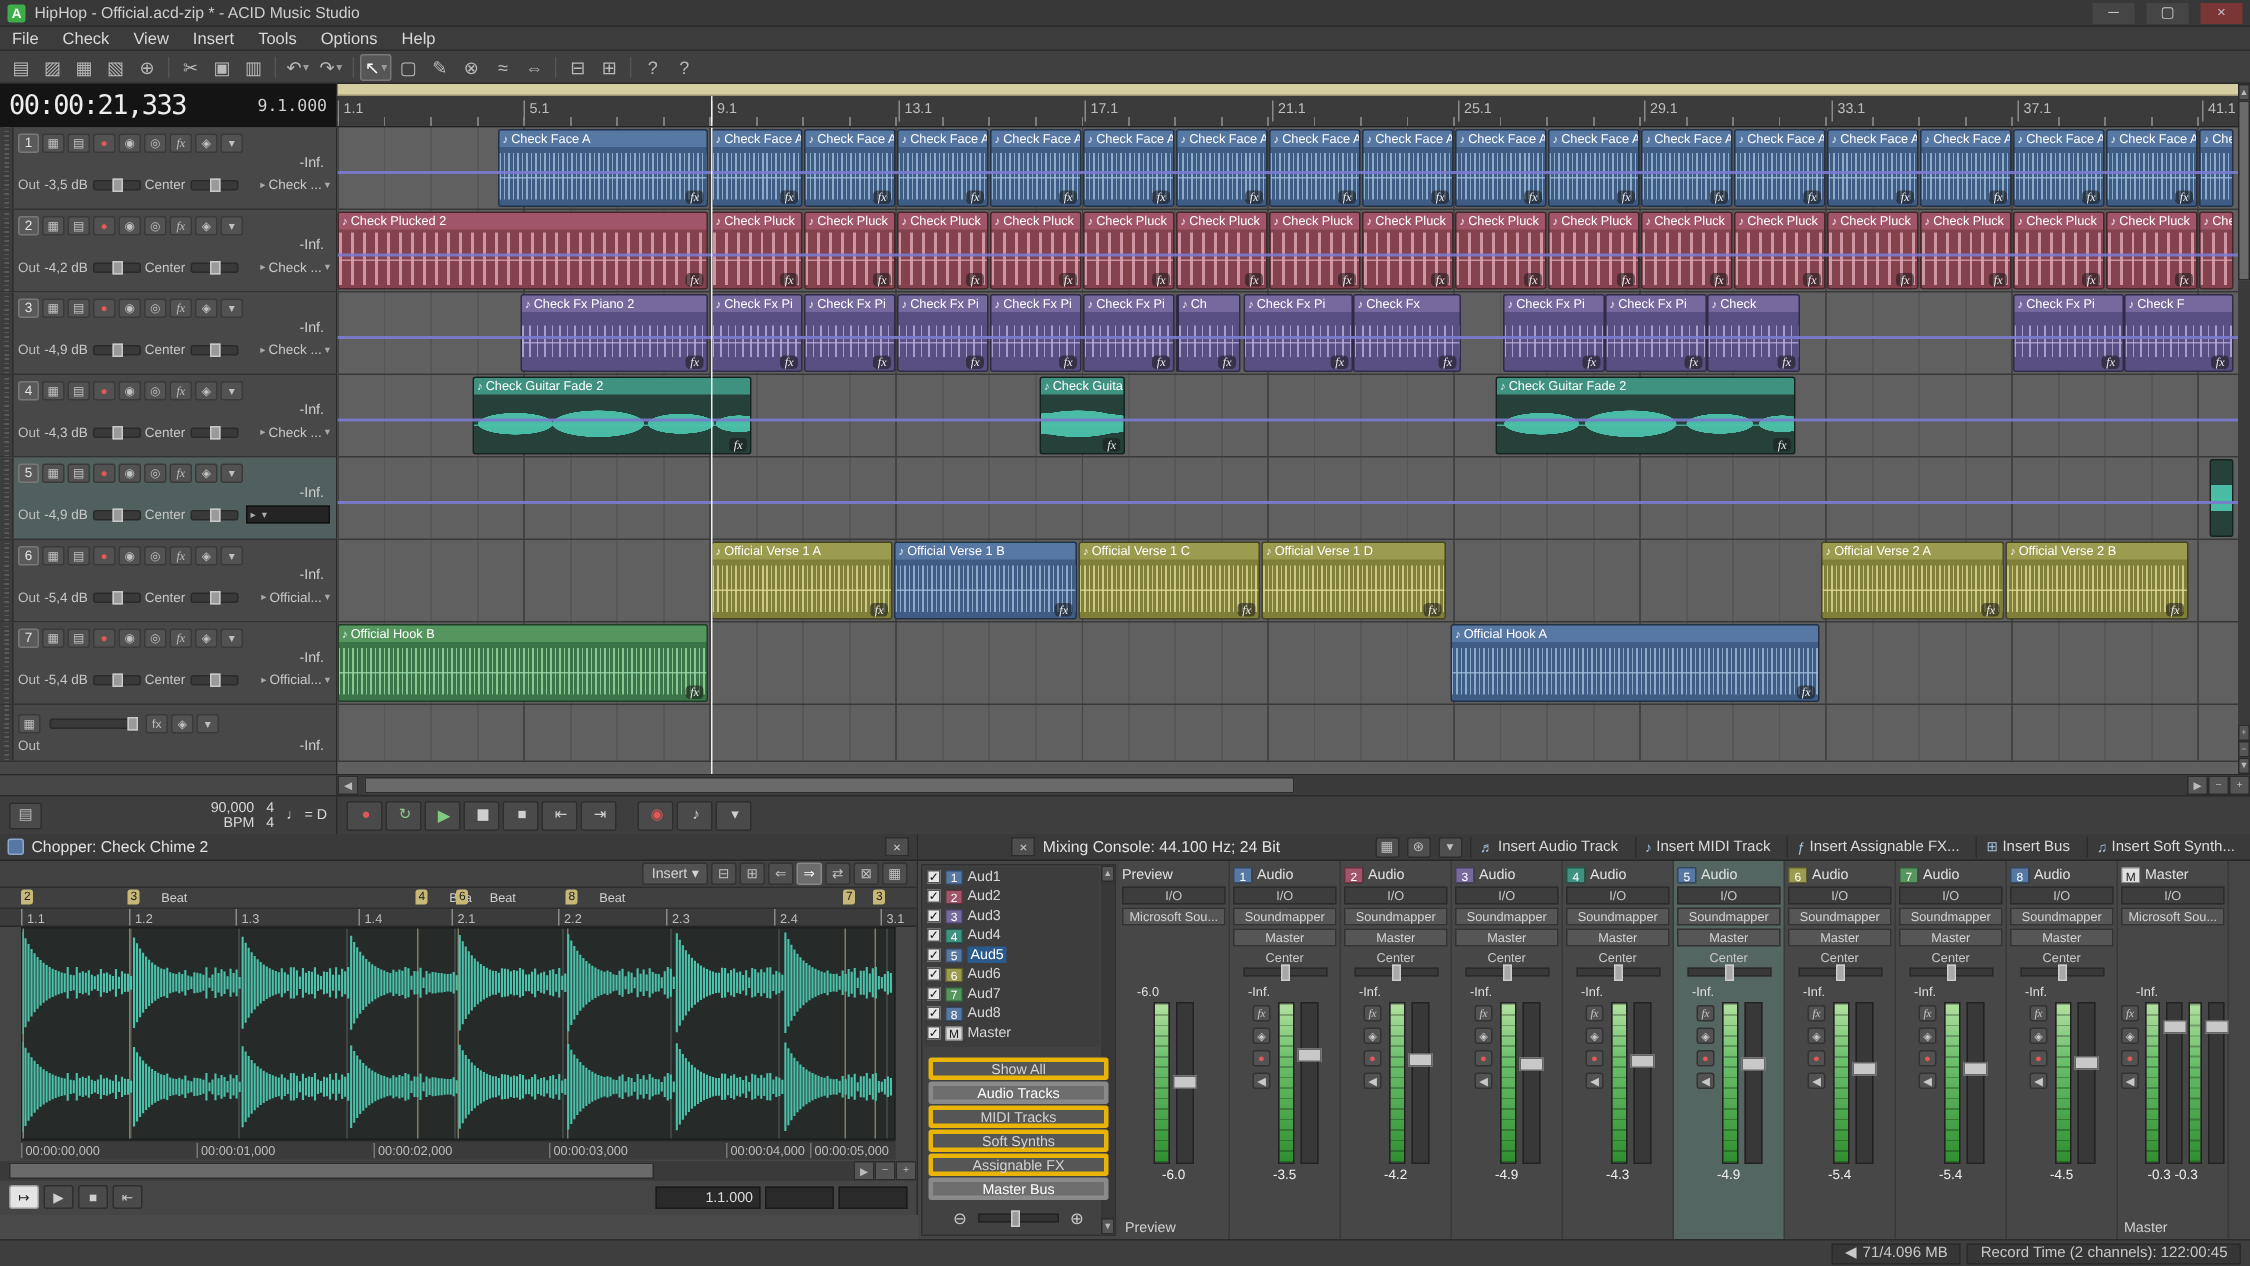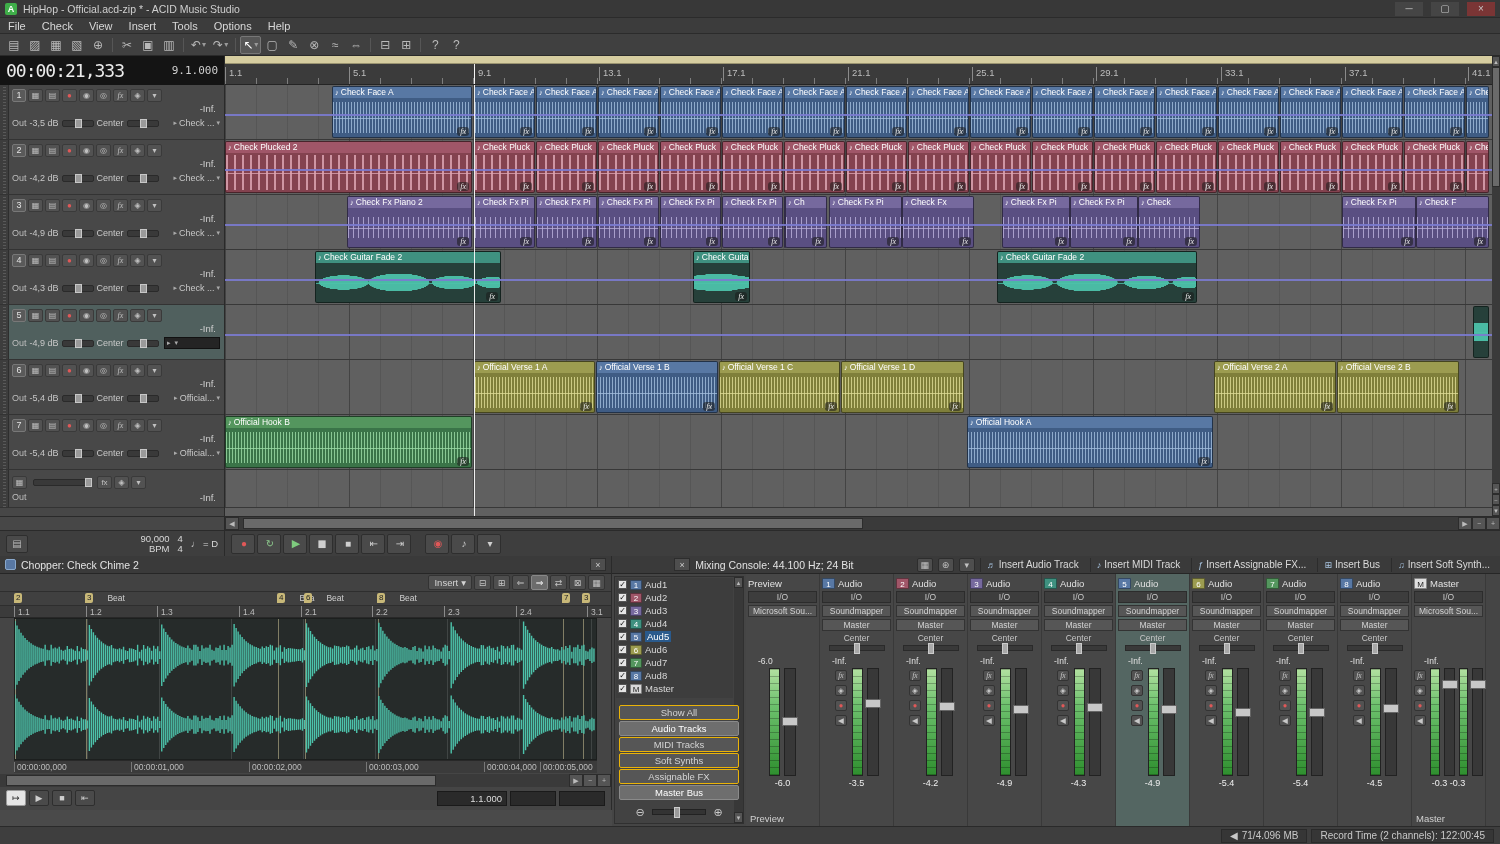--- a/index.html
+++ b/index.html
@@ -178,21 +178,21 @@
   .mx-ins .ic{color:#a8c4e0;font-size:9px;}
   .mx-body{position:absolute;left:0;top:18px;right:0;bottom:0;}
   .mx-list{position:absolute;left:2px;top:2px;width:130px;bottom:2px;background:#424242;border:1px solid #303030;}
   .mx-rows{position:absolute;left:1px;top:1px;right:10px;height:120px;overflow:hidden;background:#3d3d3d;}
   .mx-row{display:flex;align-items:center;gap:3px;height:13px;padding:0 2px;font-size:9.5px;color:#d8d8d8;}
   .mx-row.sel .mx-nm{background:#2a5a8c;color:#fff;padding:0 2px;}
   .mx-ck{width:9px;height:9px;background:#e6e6e6;border:1px solid #555;color:#111;font-size:8px;line-height:8px;text-align:center;}
   .mx-bdg{width:12px;height:10px;font-size:8px;line-height:10px;text-align:center;color:#fff;border-radius:1px;border:1px solid rgba(0,0,0,.4);}
   .mx-listscroll{position:absolute;right:0;top:0;bottom:0;width:9px;background:#383838;display:flex;flex-direction:column;}
   .mx-filters{position:absolute;left:4px;right:4px;top:128px;}
-  .mx-filter{display:block;width:100%;height:15px;margin-bottom:1px;background:#565656;border:1px solid #eab308;color:#d4d4d4;font-size:9.5px;border-radius:2px;}
+  .mx-filter{display:block;width:100%;height:15px;margin-bottom:1px;background:#565656;border:3px solid #eab308;color:#d4d4d4;font-size:9.5px;border-radius:2px;}
   .mx-filter.active{background:#6e6e6e;border-color:#8a8a8a;color:#fff;}
   .mx-zoom{position:absolute;left:4px;right:4px;bottom:3px;height:16px;display:flex;align-items:center;gap:4px;justify-content:center;}
   .mx-zbtn{width:16px;height:14px;color:#c8c8c8;font-size:11px;display:flex;align-items:center;justify-content:center;}
   .mx-zslider{position:relative;width:54px;height:6px;background:#333;border:1px solid #222;}
   .mx-zslider i{position:absolute;left:40%;top:-3px;width:6px;height:11px;background:#9a9a9a;border:1px solid #ccc;}
   .mx-strips{position:absolute;left:134px;top:0;right:0;bottom:0;display:flex;}
   .strip{position:relative;width:74px;border-right:1px solid #393939;padding:2px 2px 0 2px;background:#474747;}
   .strip.sel{background:#546662;}
   .st-hd{display:flex;align-items:center;gap:3px;height:14px;}
   .st-badge{width:13px;height:11px;font-size:8px;line-height:11px;text-align:center;color:#fff;border-radius:1px;border:1px solid rgba(0,0,0,.4);}

